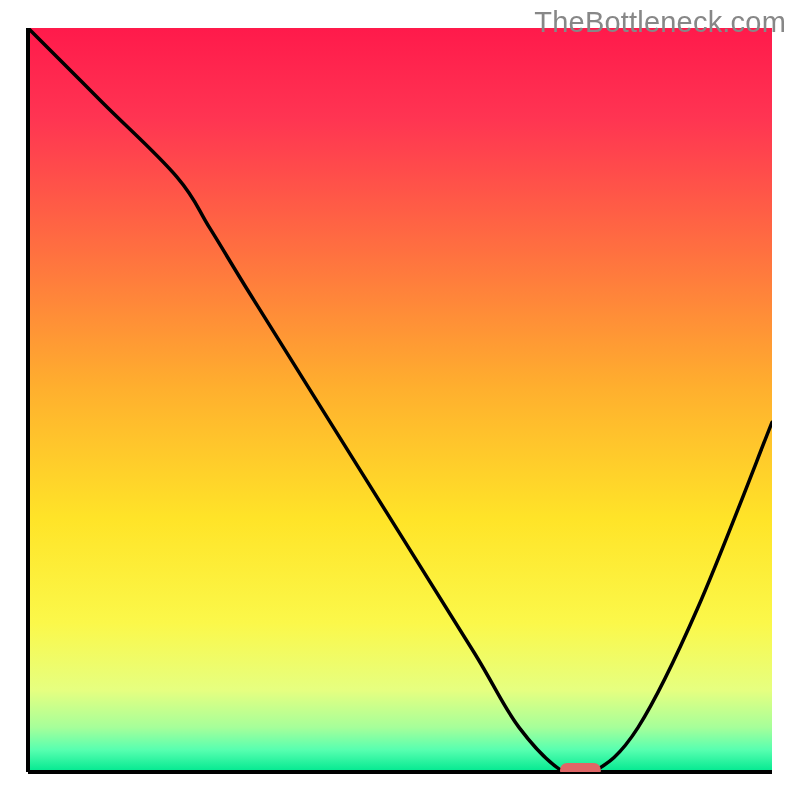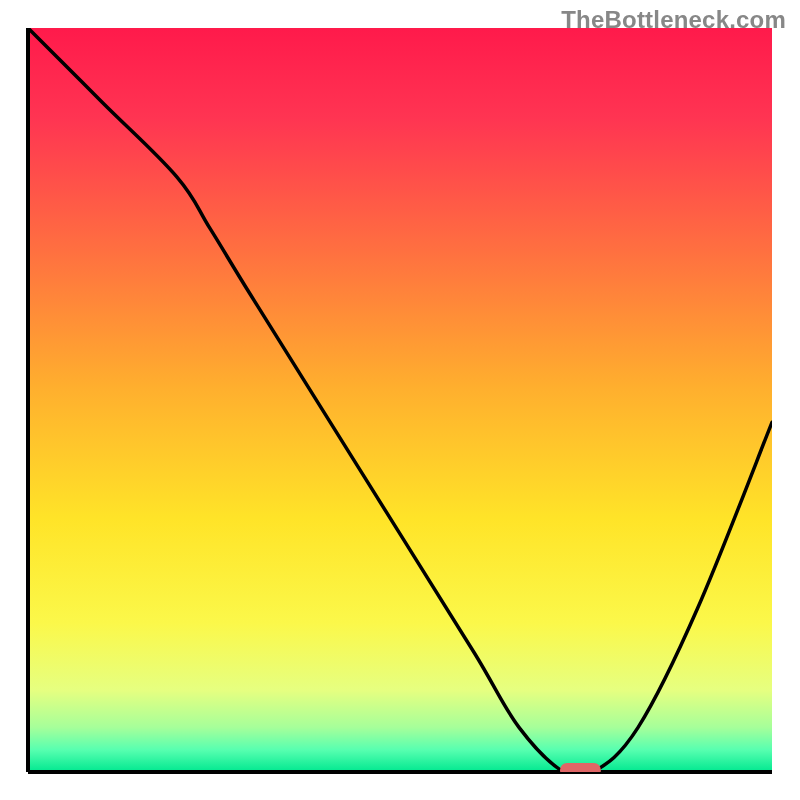--- a/index.html
+++ b/index.html
@@ -13,22 +13,22 @@
   }
   .frame {
     position: relative;
     width: 800px;
     height: 800px;
   }
   .watermark {
     position: absolute;
     top: 6px;
     right: 14px;
-    font-size: 24px;
-    font-weight: 700;
+    font-size: 29px;
+    font-weight: 400;
     color: #878787;
     letter-spacing: 0.2px;
     z-index: 20;
   }
   svg.plot {
     position: absolute;
     left: 0;
     top: 0;
     width: 800px;
     height: 800px;

